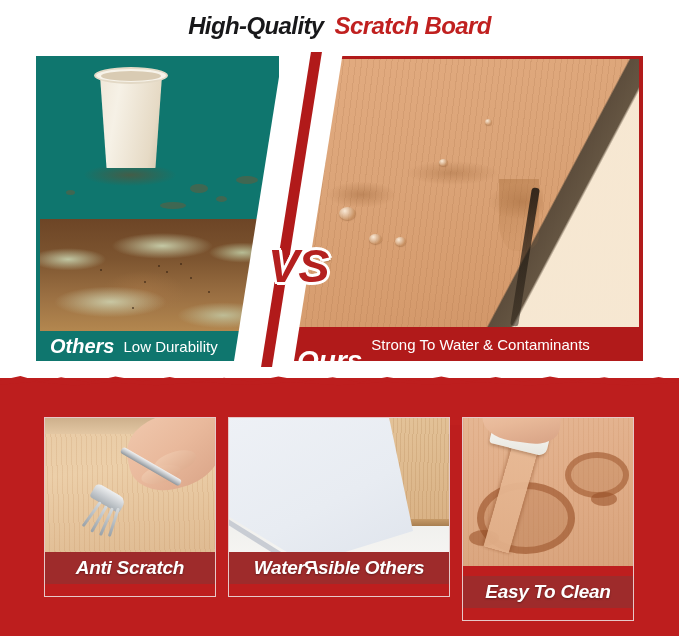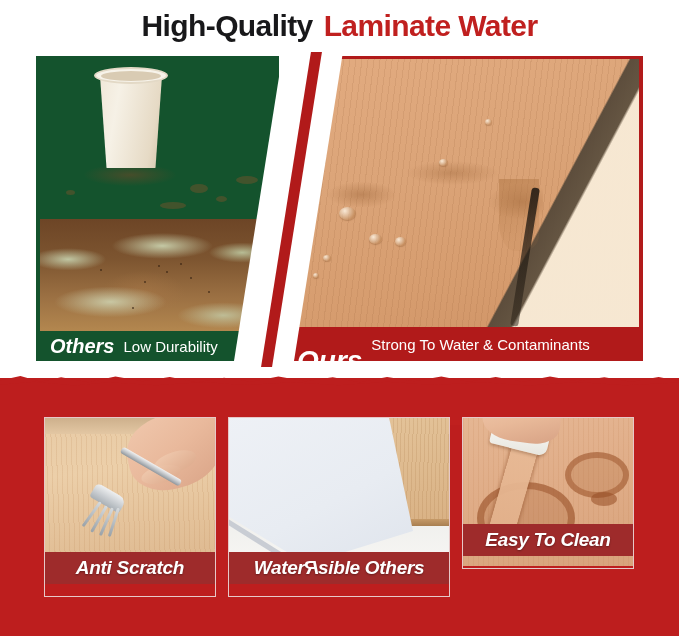--- a/index.html
+++ b/index.html
@@ -20,42 +20,43 @@
     position: absolute;
     left: 0; top: 0;
     width: 679px;
     height: 52px;
     display: flex;
     align-items: center;
     justify-content: center;
     white-space: nowrap;
   }
   .headline span {
-    font-size: 30px;
+    font-size: 24px;
     font-weight: bold;
+    font-style: italic;
     letter-spacing: -0.6px;
   }
   .hl-black { color: #18181a; }
   .hl-red   { color: #c0201f; margin-left: 11px; }
 
   
   .compare {
     position: absolute;
     left: 0; top: 52px;
     width: 679px;
     height: 315px;
   }
 
   
   .left-col {
     position: absolute;
     left: 36px; top: 4px;
     width: 243px;
     height: 305px;
-    background: #14532d;
+    background: #0f766e;
     box-sizing: border-box;
     overflow: hidden;
   }
   .photo-cup {
     position: absolute;
     left: 4px; top: 2px;
     width: 235px; height: 157px;
     overflow: hidden;
     background:
       linear-gradient(135deg, rgba(120,110,100,0.95) 0%, rgba(120,110,100,0.95) 24%, rgba(0,0,0,0) 24.4%),
@@ -315,21 +316,21 @@
     white-space: nowrap;
     text-shadow: 0 1px 2px rgba(0,0,0,0.35);
   }
   .rev-r {
     display: inline-block;
     transform: scaleX(-1);
   }
 
   #card1 { left: 44px;  width: 172px; height: 180px; }
   #card2 { left: 228px; width: 222px; height: 180px; }
-  #card3 { left: 462px; width: 172px; height: 152px; }
+  #card3 { left: 462px; width: 172px; height: 204px; }
 
   
   .pic-scratch {
     position: absolute; inset: 0;
     background:
       repeating-linear-gradient(88deg, rgba(186,132,82,0.17) 0px, rgba(186,132,82,0.17) 1px, rgba(0,0,0,0) 1px, rgba(0,0,0,0) 5px),
       linear-gradient(172deg, #e8cba6 0%, #eccfa9 35%, #e4c29a 70%, #ddb88f 100%);
   }
   .scratch-top {
     position: absolute;
@@ -460,21 +461,21 @@
     background: linear-gradient(160deg, #f2cdb2 0%, #e8b999 55%, #d6a083 100%);
     border-radius: 40% 44% 36% 40%;
     transform: rotate(8deg);
   }
 </style>
 </head>
 <body>
 
 <div class="headline">
   <span class="hl-black">High-Quality</span>
-  <span class="hl-red">Laminate Water</span>
+  <span class="hl-red">Scratch Board</span>
 </div>
 
 <div class="compare">
 
   <div class="left-col">
 
     <div class="photo-cup">
       <div class="cup-shadow"></div>
       <div class="cup-body"></div>
       <div class="cup-rim"></div>
@@ -519,20 +520,21 @@
     </div>
 
     <div class="bar-ours">
       <span class="lbl-strong">Ours</span>
       <span class="lbl-sub">Strong To Water &amp; Contaminants</span>
     </div>
   </div>
 
   <div class="wedge"></div>
   <div class="wedge-red"></div>
+  <div class="vs">VS</div>
 </div>
 
 <div class="lower">
   <div class="torn"></div>
   <div class="torn2"></div>
   <div class="topline"></div>
 
   <div class="cards">
 
     <div class="card" id="card1">

